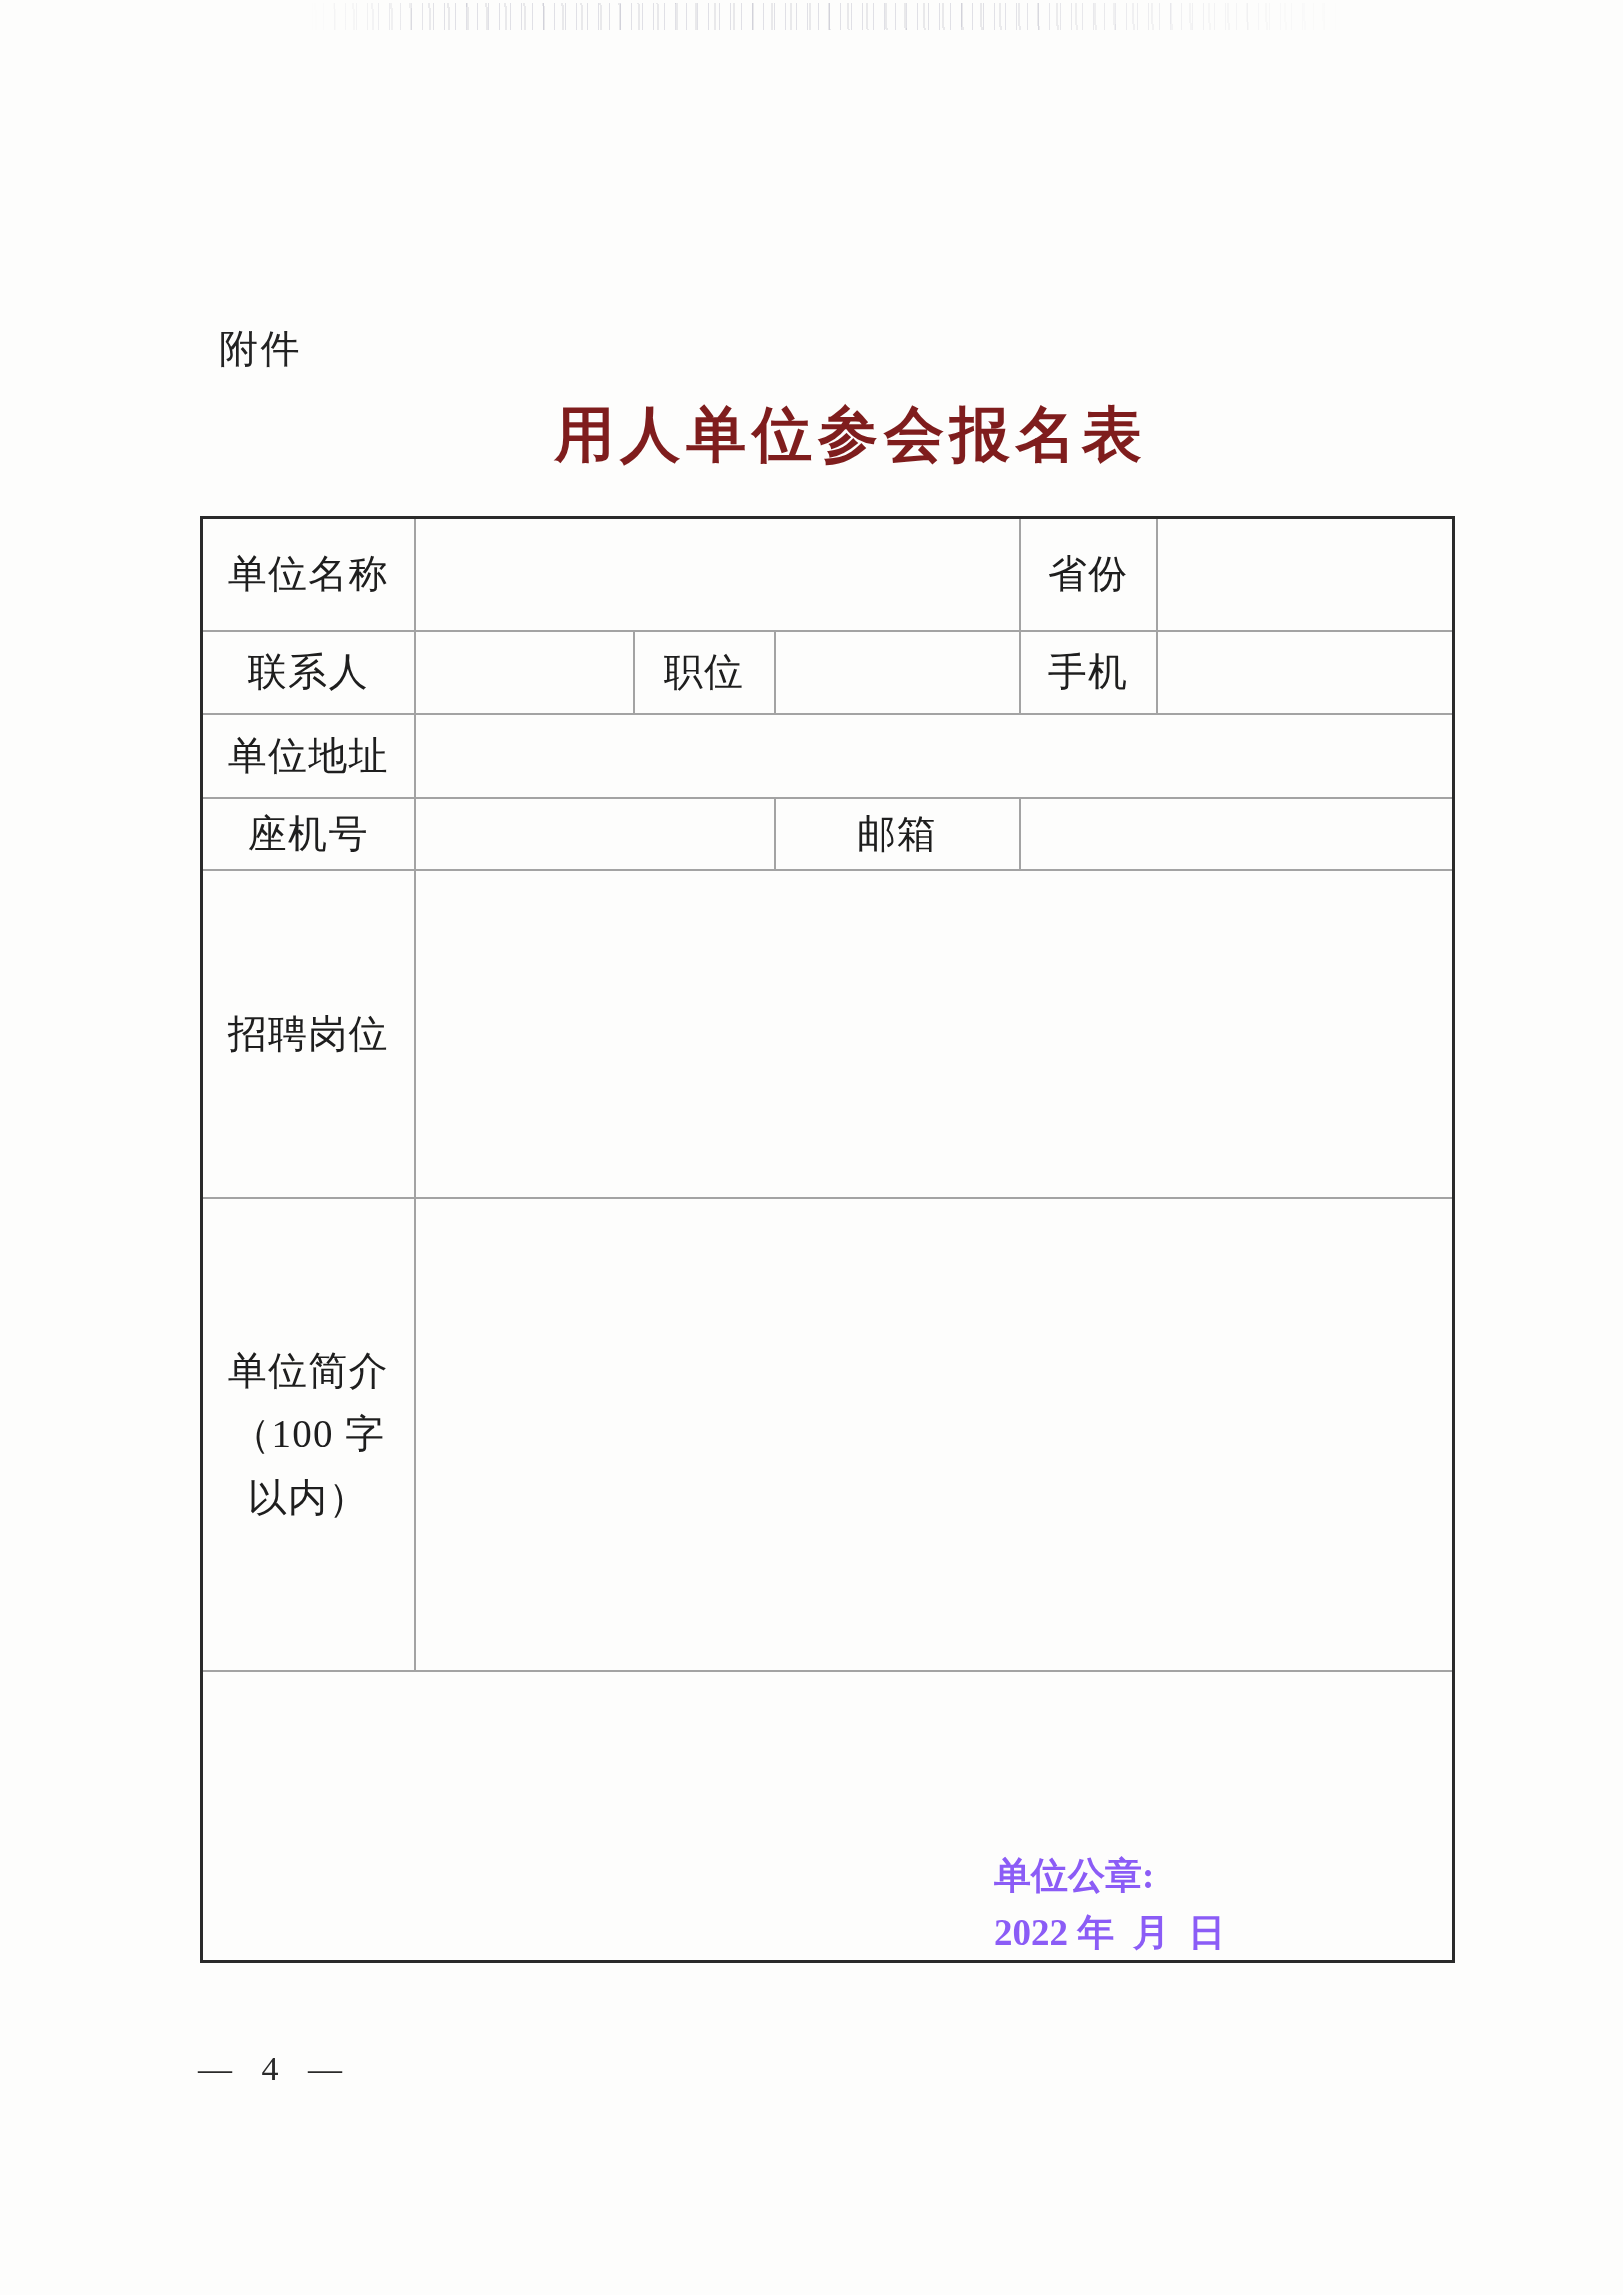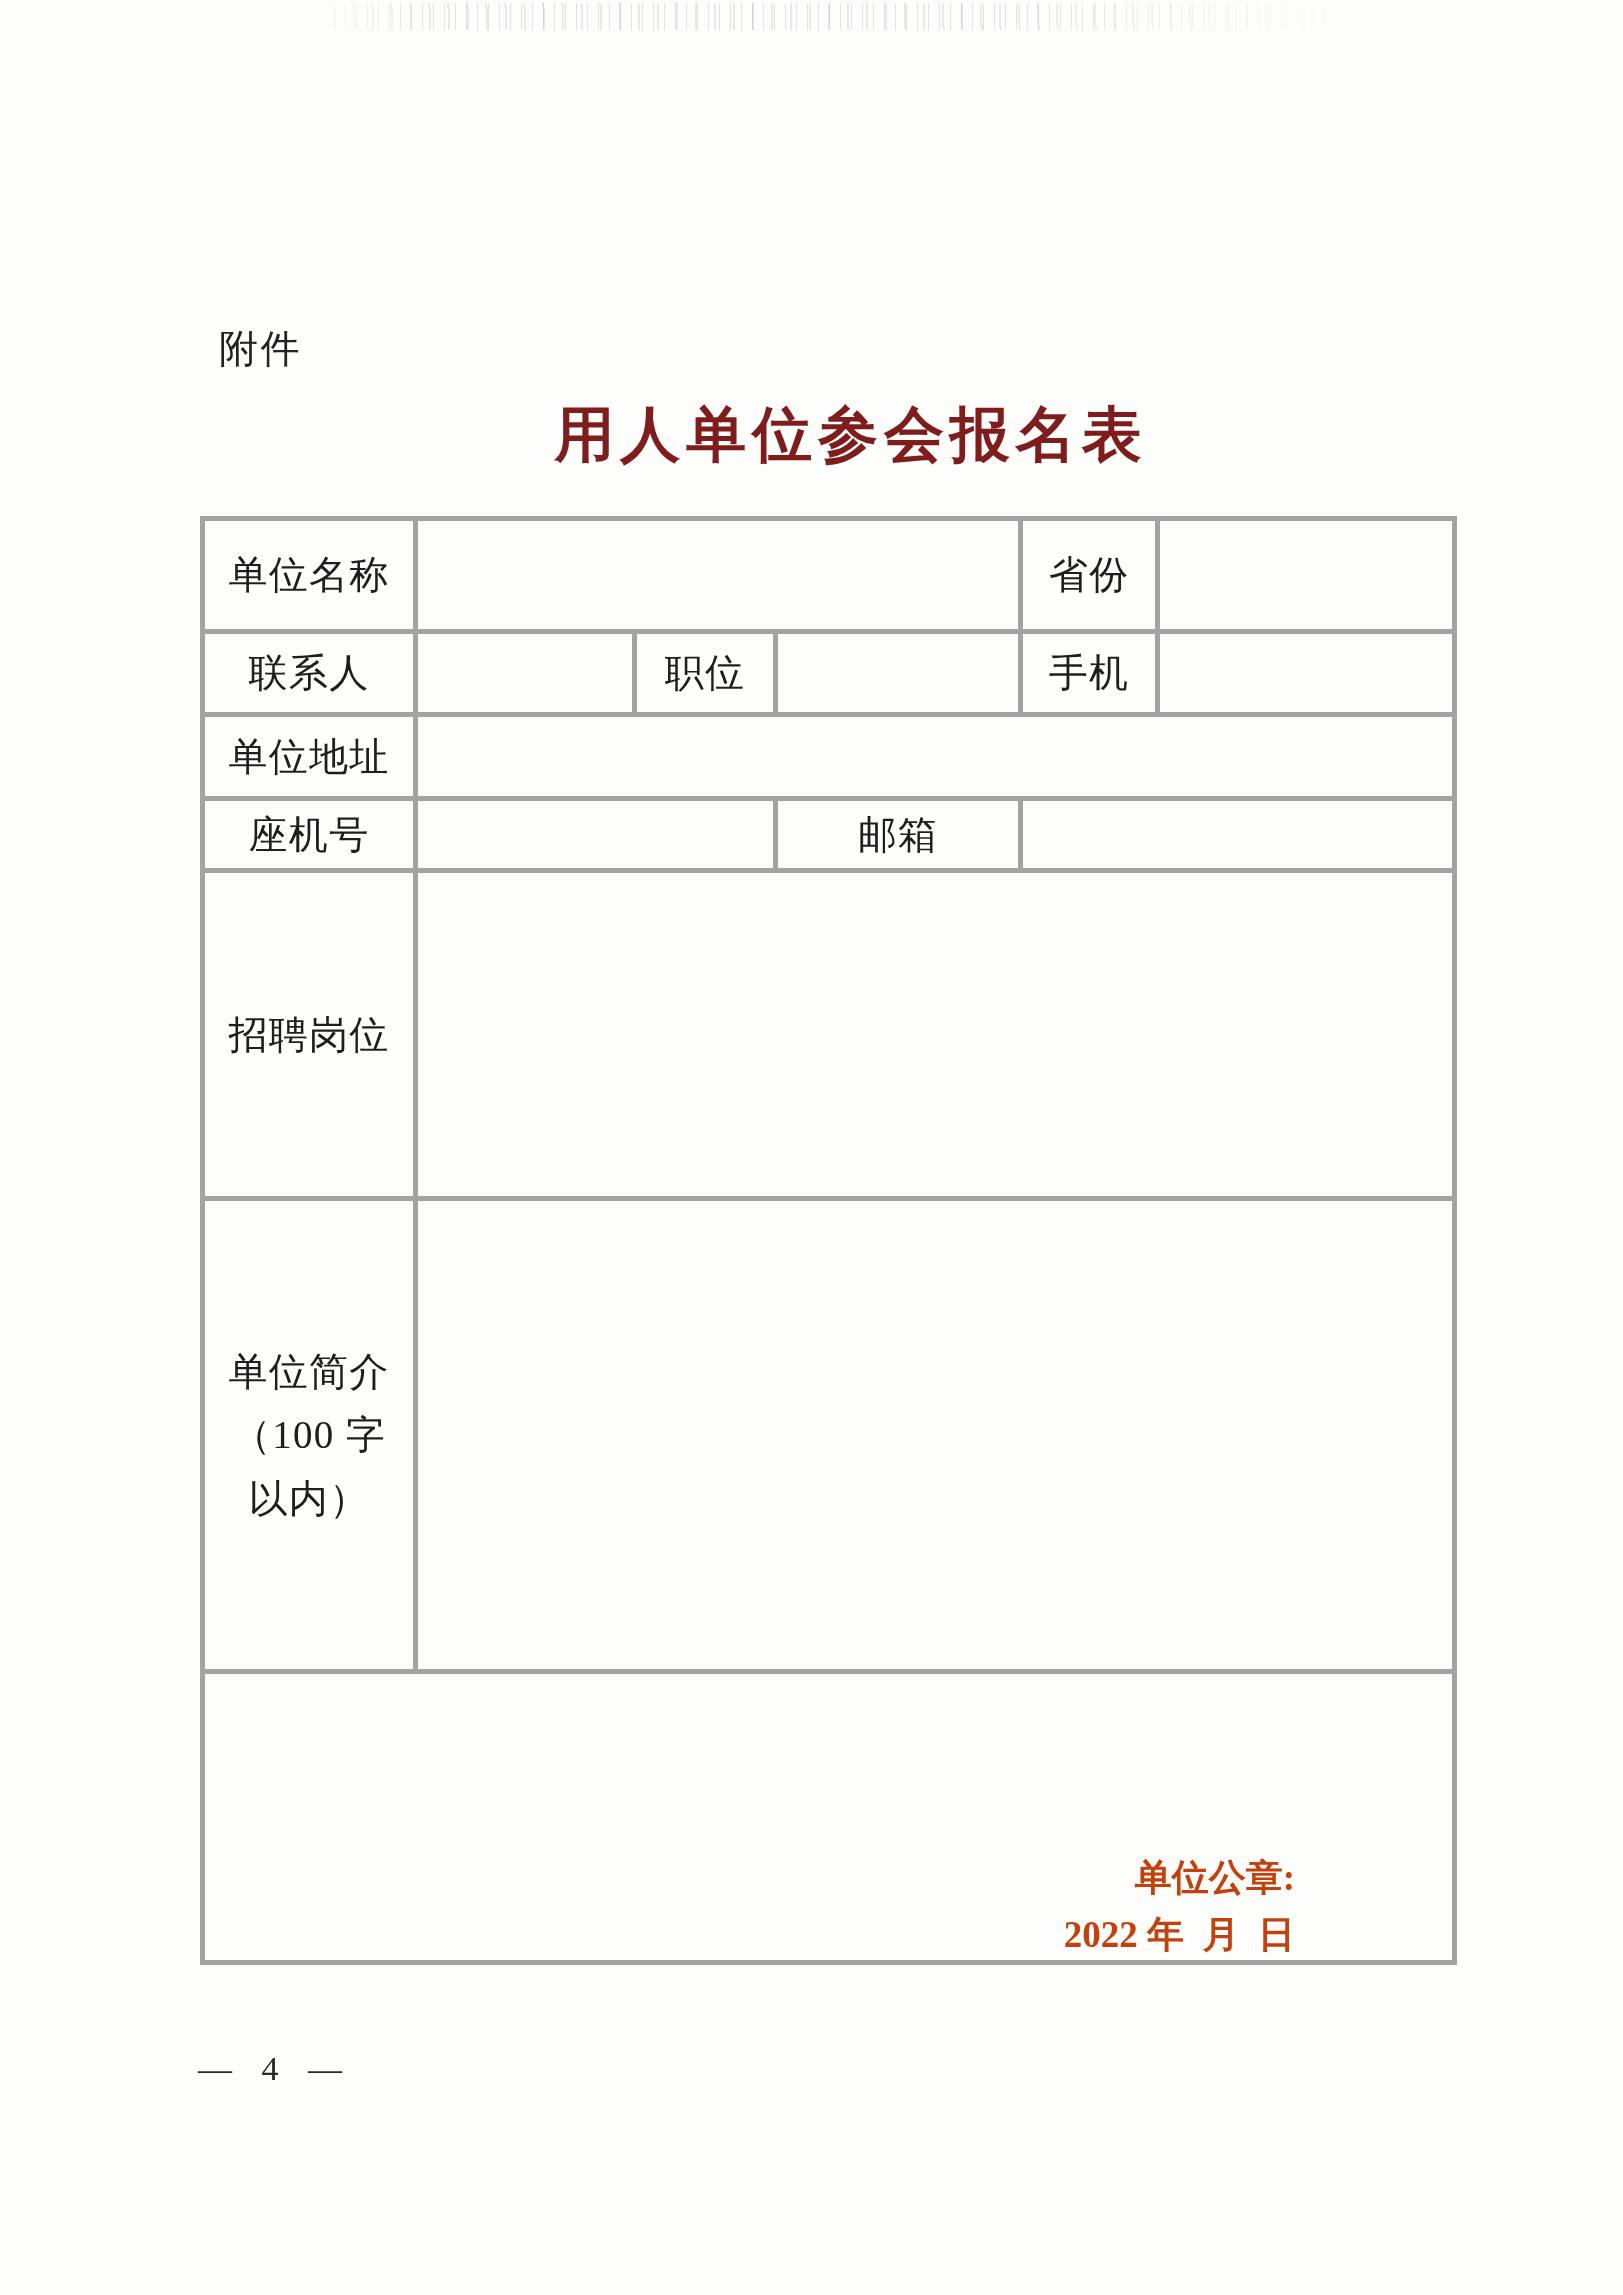--- a/index.html
+++ b/index.html
@@ -34,37 +34,37 @@
     font-size:60px;font-weight:700;letter-spacing:5.9px;color:#7f1d1d;
   }
   table.form-table{
     position:absolute;left:200px;top:516px;
     width:1252px;
     border-collapse:collapse;
     table-layout:fixed;
     border:3.3px solid #2a2a2a;
   }
   table.form-table td{
-    border:5px solid #a3a3a3;
+    border:2px solid #a3a3a3;
     padding:0;
     vertical-align:middle;
   }
   td.lbl{
     text-align:center;
     font-size:39px;
     color:#1e1e1e;
     letter-spacing:1.3px;
   }
   td.field{background:transparent;}
   td.intro-lbl{padding-top:147px;line-height:1.62;margin-top:28px;}
   td.footer-cell{position:relative;}
   .seal-block{
     position:absolute;right:157px;top:175px;width:301px;
-    text-align:right;
-    font-size:37px;font-weight:700;color:#c2410c;
+    text-align:left;
+    font-size:37px;font-weight:700;color:#8b5cf6;
     line-height:1.55;
   }
   .pre{white-space:pre;}
   .page-number{
     position:absolute;left:198px;top:2050px;
     font-size:34px;color:#2a2a2a;letter-spacing:10.5px;
   }
 </style>
 </head>
 <body>

